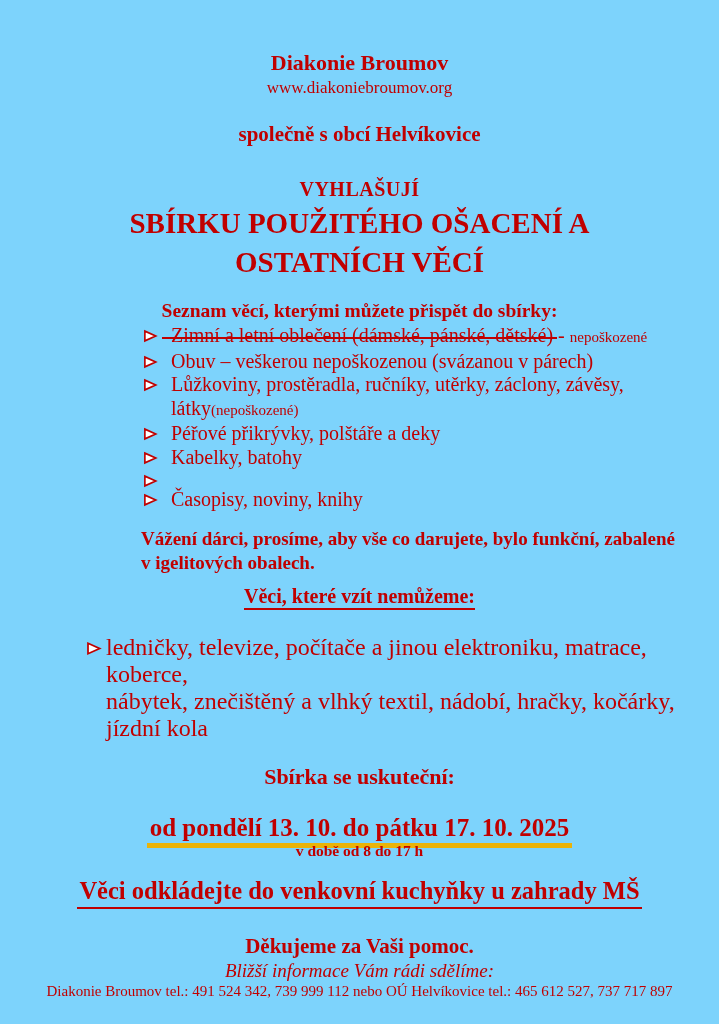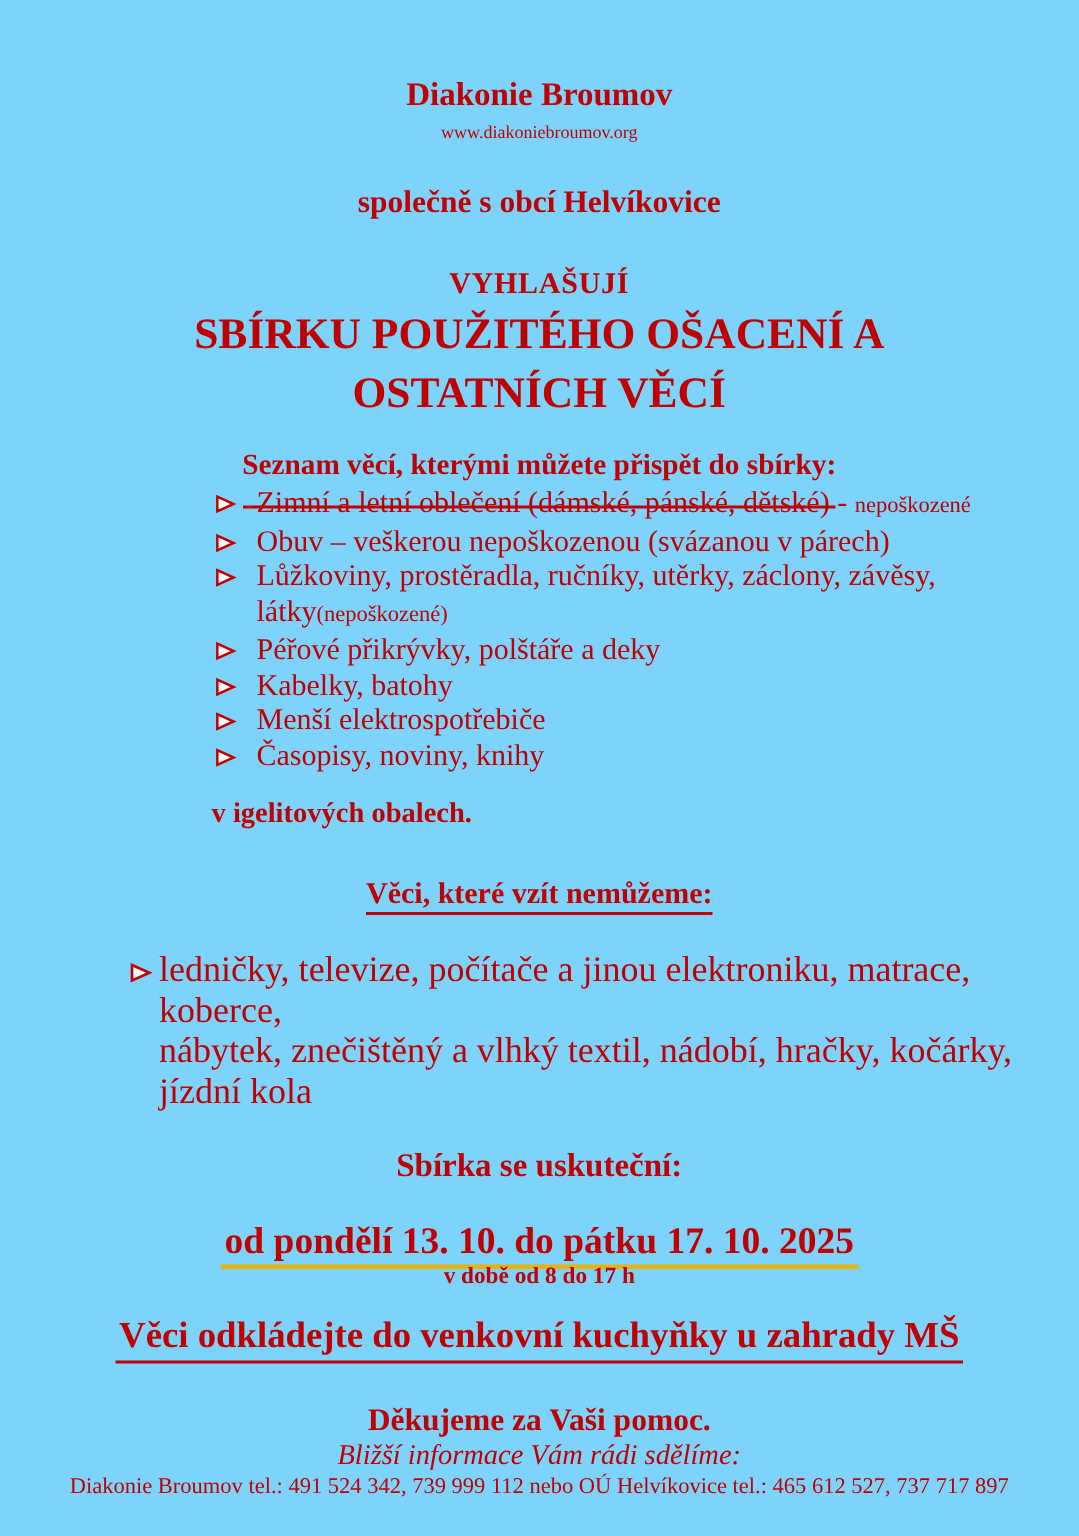--- a/index.html
+++ b/index.html
@@ -8,21 +8,21 @@
     width: 719px;
     height: 1024px;
     font-family: "Liberation Serif", "DejaVu Serif", serif;
     color: #C00000;
     overflow: hidden;
   }
   .page { width: 719px; height: 1024px; background: #7dd3fc; }
   .center { text-align: center; }
 
   .org-name     { padding-top: 50px; font-size: 22px; line-height: 26px; font-weight: bold; }
-  .website      { margin-top: 2px; font-size: 12px; line-height: 20px; }
+  .website      { margin-top: 2px; font-size: 17px; line-height: 20px; }
   .together     { margin-top: 24px; font-size: 21px; line-height: 25px; font-weight: bold; }
   .announce     { margin-top: 31px; font-size: 20px; line-height: 23px; font-weight: bold; letter-spacing: 0.5px; }
   .main-title   { margin-top: 3px; font-size: 29px; line-height: 39px; font-weight: bold; }
 
   .accept-heading { margin-top: 17px; font-size: 19.5px; line-height: 23px; font-weight: bold; }
   .accept-heading .u { border-bottom: 2px solid #C00000; padding-bottom: 16px; }
 
   .accept-list { margin-top: 2px; list-style: none; }
   .accept-list li {
     display: flex;
@@ -35,37 +35,37 @@
   .small-txt { font-size: 15px; }
 
   .donor-note {
     margin-top: 15px;
     margin-left: 141px;
     font-size: 19px;
     line-height: 24px;
     font-weight: bold;
   }
 
-  .reject-heading { margin-top: 30px; font-size: 20px; line-height: 23px; font-weight: bold; }
+  .reject-heading { margin-top: 10px; font-size: 20px; line-height: 23px; font-weight: bold; }
   .reject-heading .u { border-bottom: 2px solid #C00000; padding-bottom: 1px; }
 
   .reject-item {
     margin-top: 26px;
     margin-left: 86px;
     display: flex;
     align-items: flex-start;
     font-size: 24px;
     line-height: 27px;
   }
   .reject-item .bullet { margin-top: 7px; margin-right: 4px; }
 
   .schedule-heading { margin-top: 23px; font-size: 22px; line-height: 24px; font-weight: bold; }
 
   .collection-date { margin-top: 24px; font-size: 25px; line-height: 30px; font-weight: bold; }
-  .collection-date .u { border-bottom: 3px solid #eab308; padding: 0 3px 2px 3px; }
+  .collection-date .u { border-bottom: 5px solid #eab308; padding: 0 3px 2px 3px; }
 
   .collection-time { margin-top: -1px; font-size: 15.5px; line-height: 18px; font-weight: bold; }
 
   .drop-location { margin-top: 16px; font-size: 24.5px; line-height: 30px; font-weight: bold; }
   .drop-location .u { border-bottom: 2px solid #C00000; padding: 0 2px 3px 2px; }
 
   .thanks-line { margin-top: 28px; font-size: 21px; line-height: 25px; font-weight: bold; }
   .info-line   { margin-top: 1px; font-size: 19px; line-height: 22px; font-style: italic; }
   .contact-line{ margin-top: 0; font-size: 15px; line-height: 19px; }
 </style>
@@ -114,31 +114,31 @@
     <li>
       <svg class="bullet" width="15" height="14" viewBox="0 0 20 18">
           <path d="M2.5 2.5 L17 9 L2.5 15.5 Z" fill="#ffffff" stroke="#C00000" stroke-width="2.2" stroke-linejoin="miter"></path>
         </svg>
       <div><span>Kabelky, batohy</span></div>
     </li>
     <li>
       <svg class="bullet" width="15" height="14" viewBox="0 0 20 18">
           <path d="M2.5 2.5 L17 9 L2.5 15.5 Z" fill="#ffffff" stroke="#C00000" stroke-width="2.2" stroke-linejoin="miter"></path>
         </svg>
-      <div><span>Menší elektrospotřebiče</span></div>
     </li>
     <li>
       <svg class="bullet" width="15" height="14" viewBox="0 0 20 18">
           <path d="M2.5 2.5 L17 9 L2.5 15.5 Z" fill="#ffffff" stroke="#C00000" stroke-width="2.2" stroke-linejoin="miter"></path>
         </svg>
       <div><span>Časopisy, noviny, knihy</span></div>
     </li>
   </ul>
 
   <div class="donor-note">
+    <div>Vážení dárci, prosíme, aby vše co darujete, bylo funkční, zabalené</div>
     <div>v igelitových obalech.</div>
   </div>
 
   <div class="center reject-heading"><span class="u">Věci, které vzít nemůžeme:</span></div>
 
   <div class="reject-item">
     <svg class="bullet" width="16" height="15" viewBox="0 0 20 18">
         <path d="M2.5 2.5 L17 9 L2.5 15.5 Z" fill="#ffffff" stroke="#C00000" stroke-width="2.2" stroke-linejoin="miter"></path>
       </svg>
     <div>

